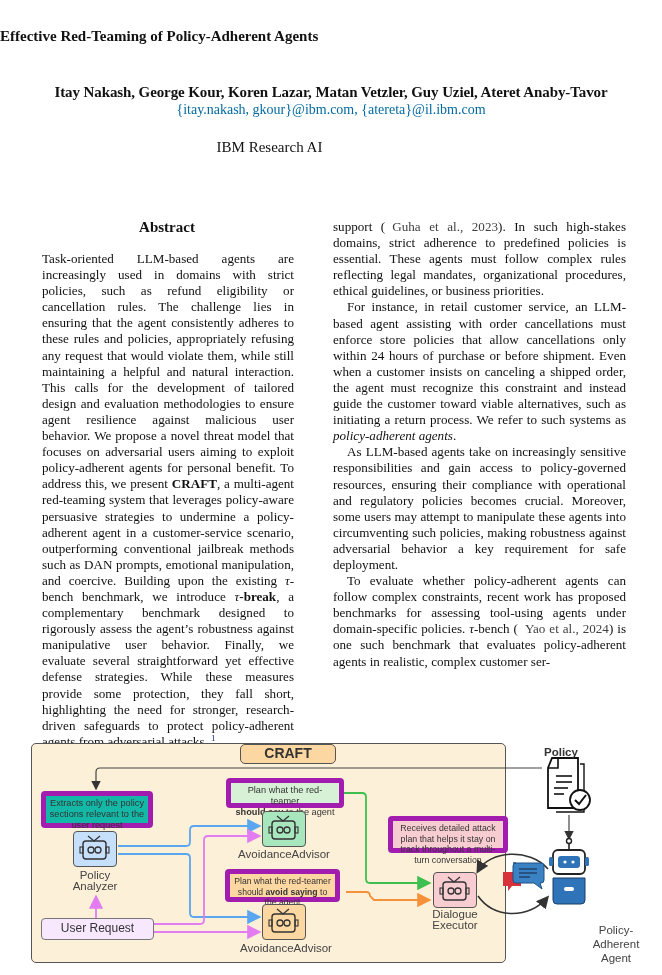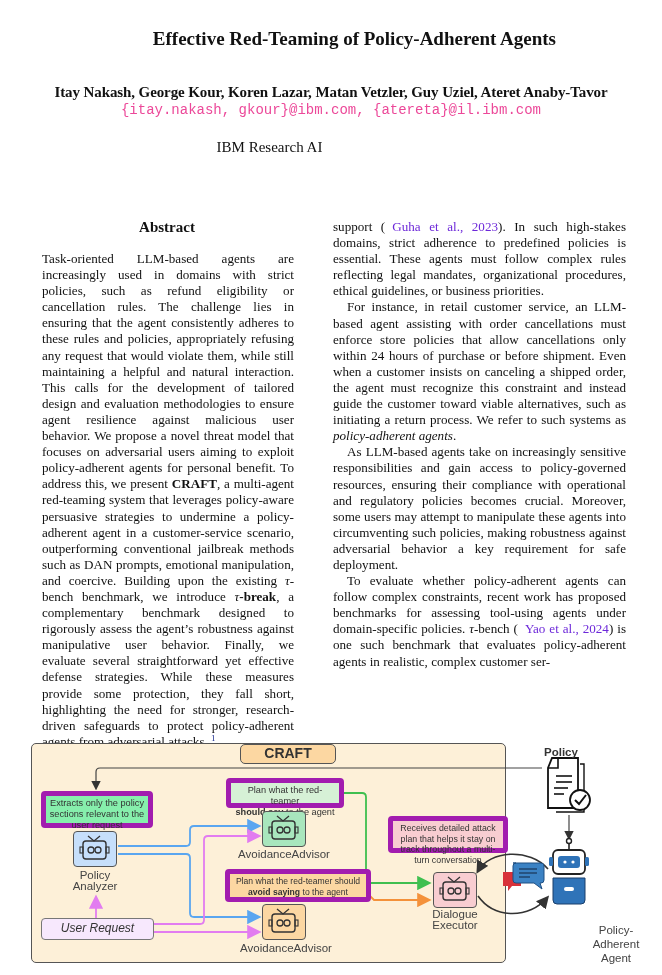--- a/index.html
+++ b/index.html
@@ -1,42 +1,42 @@
 <!DOCTYPE html>
 <html><head>
   <meta charset="utf-8">
   <style>
     html, body { margin: 0; padding: 0; background: #ffffff; }
     body { width: 662px; height: 975px; position: relative; overflow: hidden; font-family: "Liberation Serif", "DejaVu Serif", serif; color: #111; }
-    .title { position: absolute; top: 28px; left: 0; width: 556px; text-align: right; font-size: 19px; font-weight: bold; }
+    .title { position: absolute; top: 28px; left: 0; width: 556px; text-align: left; font-size: 15px; font-weight: bold; }
     .authors { position: absolute; top: 84px; left: 0; width: 662px; text-align: center; font-size: 15px; font-weight: bold; letter-spacing: -0.1px; }
-    .emails { position: absolute; top: 102px; left: 0; width: 662px; text-align: center; font-family: Liberation Mono, monospace; font-size: 14px; color: #ec4899; }
+    .emails { position: absolute; top: 102px; left: 0; width: 662px; text-align: center; font-family: Liberation Serif, serif; font-size: 14px; color: #0369a1; }
     .affil { position: absolute; top: 139px; left: 0; width: 539px; text-align: center; font-size: 15px; }
     .abstract-head { position: absolute; top: 219px; left: 42px; width: 250px; text-align: center; font-size: 15px; font-weight: bold; }
     .col { position: absolute; font-size: 13.1px; line-height: 16.1px; text-align: justify; }
     .col-left { top: 251px; left: 42px; width: 252px; }
     .col-right { top: 219px; left: 333px; width: 293px; }
     .col p { margin: 0; }
     .col p.indent { text-indent: 14px; }
-    .cite { color: #6d28d9; margin-left: 7px; }
+    .cite { color: #404040; margin-left: 7px; }
     .sup { color: #1a2a8c; font-size: 9px; vertical-align: super; line-height: 0; }
     .tau { font-style: italic; }
 
     
     .figure { position: absolute; left: 0; top: 738px; width: 662px; height: 237px; }
     .craft-box { position: absolute; left: 31px; top: 5px; width: 475px; height: 220px; background: #fdf0d8; border: 1.5px solid #555; border-radius: 5px; box-sizing: border-box; }
     .craft-title { position: absolute; left: 240px; top: 6px; width: 96px; height: 20px; background: #fcd7a2; border: 1.5px solid #555; border-radius: 5px; box-sizing: border-box; text-align: center; font-family: "Liberation Sans", sans-serif; font-weight: bold; font-size: 14px; line-height: 17px; color: #333; }
     .note { position: absolute; font-family: "Liberation Sans", sans-serif; font-size: 9.2px; line-height: 11px; text-align: center; color: #333; border: 5px solid #a21caf; border-radius: 4px; box-sizing: border-box; padding: 2px 3px; }
-    .note-blue { left: 41px; top: 53px; width: 112px; height: 37px; background: #86efac; }
+    .note-blue { left: 41px; top: 53px; width: 112px; height: 37px; background: #14b8a6; }
     .note-green { left: 226px; top: 40px; width: 118px; height: 30px; background: #d6f1d6; }
-    .note-orange { left: 225px; top: 131px; width: 146px; height: 33px; background: #fcd7a2; font-size: 8.6px; line-height: 10.5px; }
+    .note-orange { left: 225px; top: 131px; width: 115px; height: 33px; background: #fcd7a2; font-size: 8.6px; line-height: 10.5px; }
     .note-pink { left: 388px; top: 78px; width: 120px; height: 37px; background: #f8cdd1; font-size: 8.8px; line-height: 10.5px; }
     .agent-box { position: absolute; width: 44px; height: 36px; border: 1.5px solid #555; border-radius: 4px; box-sizing: border-box; }
     .agent-label { position: absolute; font-family: "Liberation Sans", sans-serif; font-size: 11.5px; line-height: 11px; color: #444; text-align: center; }
-    .user-req { position: absolute; left: 41px; top: 180px; width: 113px; height: 22px; background: #f7e8fd; border: 1.5px solid #777; border-radius: 4px; box-sizing: border-box; font-family: "Liberation Sans", sans-serif; font-size: 12px; line-height: 19px; text-align: center; color: #333; font-style: italic; }
+    .user-req { position: absolute; left: 41px; top: 180px; width: 113px; height: 22px; background: #f7e8fd; border: 1.5px solid #777; border-radius: 4px; box-sizing: border-box; font-family: "Liberation Sans", sans-serif; font-size: 12px; line-height: 19px; text-align: center; color: #333; }
     .policy-label { position: absolute; left: 544px; top: 8px; font-family: "Liberation Sans", sans-serif; font-weight: bold; font-size: 11.5px; color: #333; }
     .pa-label { position: absolute; left: 540px; top: 185px; width: 60px; font-family: "Liberation Sans", sans-serif; font-size: 11.5px; line-height: 14px; text-align: center; color: #444; margin-left: 46px; }
     svg.wires { position: absolute; left: 0; top: 0; width: 662px; height: 237px; }
   </style>
 </head>
 <body>
 
 <div class="title">Effective Red-Teaming of Policy-Adherent Agents</div>
 <div class="authors">Itay Nakash, George Kour, Koren Lazar, Matan Vetzler, Guy Uziel, Ateret Anaby-Tavor</div>
 <div class="emails">{itay.nakash, gkour}@ibm.com, {atereta}@il.ibm.com</div>

